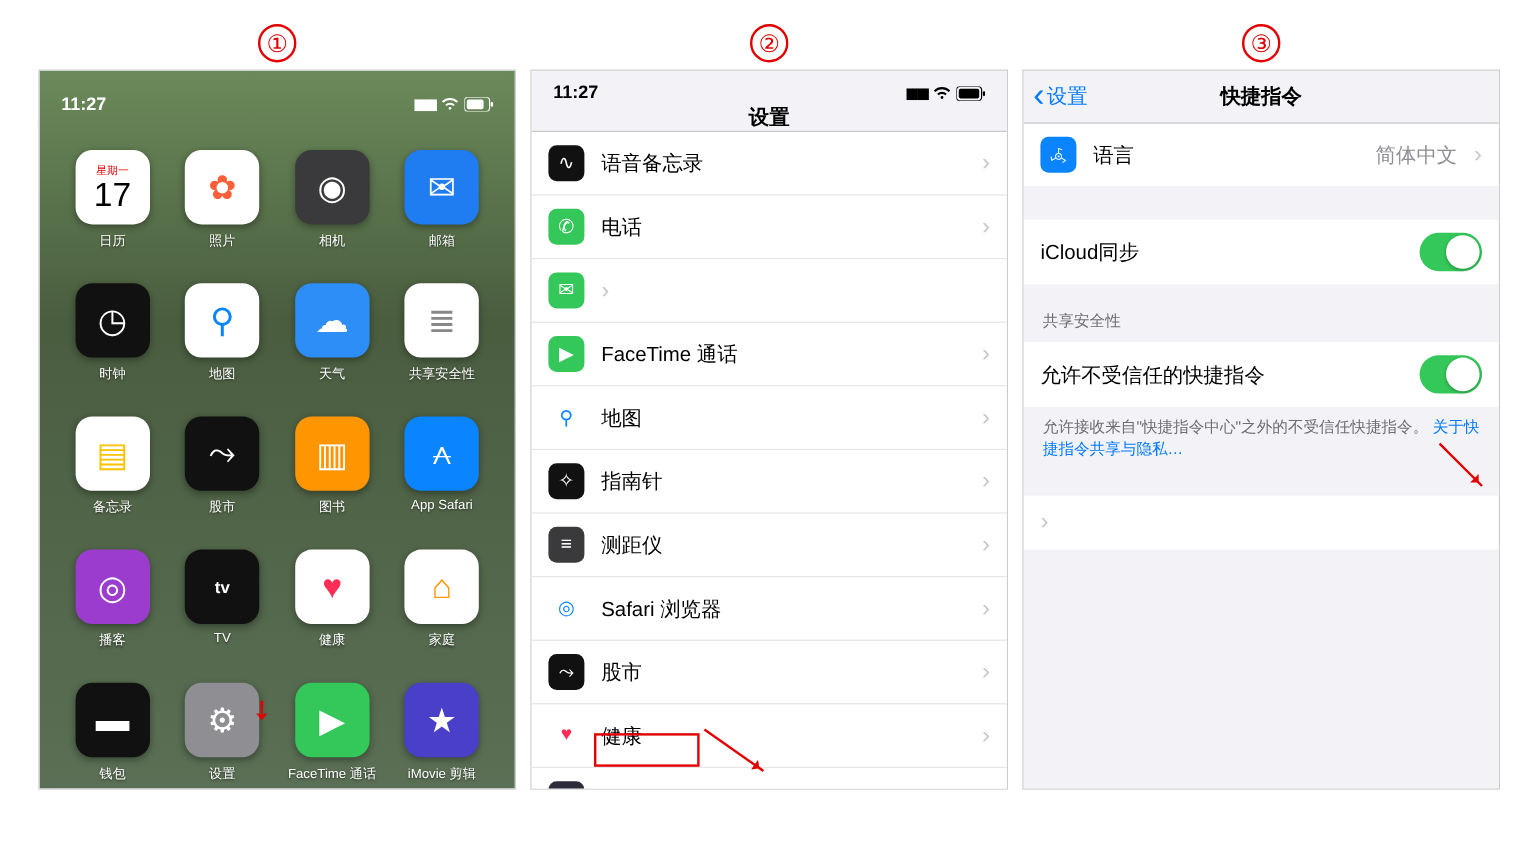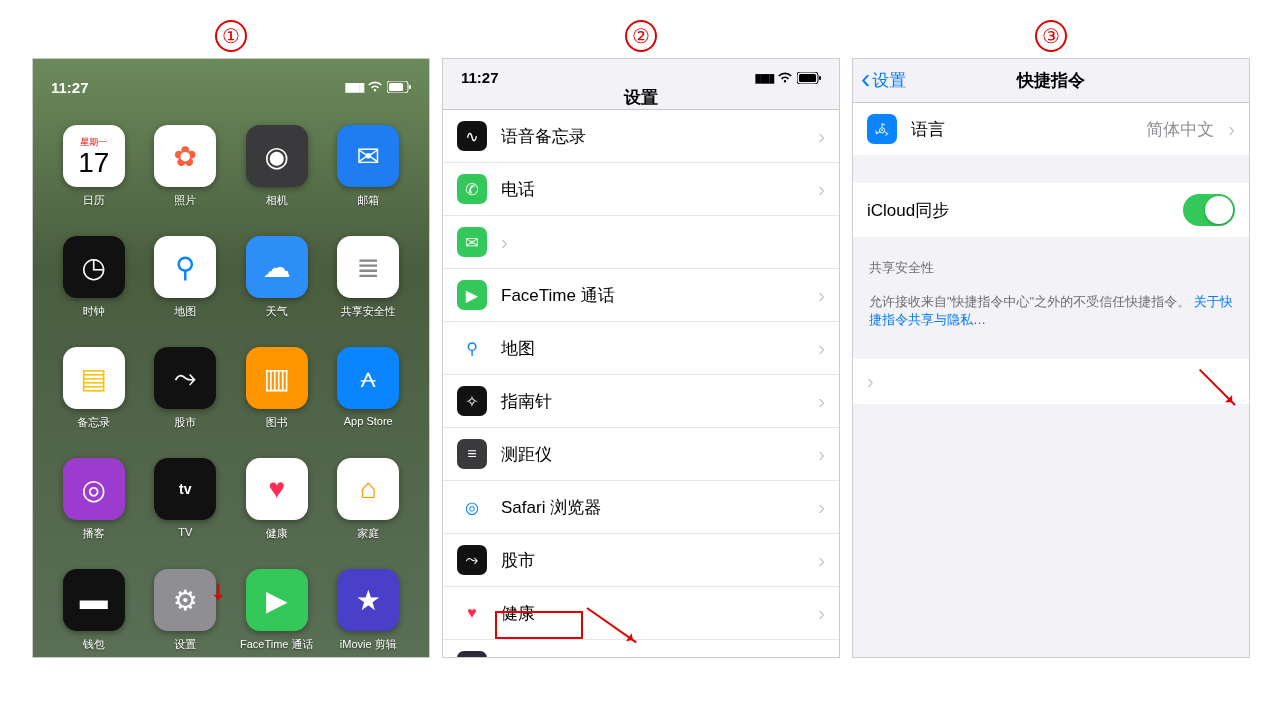--- a/index.html
+++ b/index.html
@@ -115,21 +115,21 @@
             <div class="app">
               <div class="app-icon" style="background: rgb(17, 17, 17);">⤳</div>
               <div class="app-label">股市</div>
             </div>
             <div class="app">
               <div class="app-icon" style="background: rgb(255, 149, 0);">▥</div>
               <div class="app-label">图书</div>
             </div>
             <div class="app">
               <div class="app-icon" style="background: rgb(10, 132, 255);">⩜</div>
-              <div class="app-label">App Store</div>
+              <div class="app-label">App Safari</div>
             </div>
             <div class="app">
               <div class="app-icon" style="background: rgb(155, 60, 207);">◎</div>
               <div class="app-label">播客</div>
             </div>
             <div class="app">
               <div class="app-icon" style="background: rgb(17, 17, 17);">
                 <span style="font-size:14px;font-weight:600">tv</span>
               </div>
               <div class="app-label">TV</div>
@@ -269,20 +269,26 @@
 
         <div style="height:28px"></div>
         <div class="list">
           <div class="row">
             <div class="row-label">iCloud同步</div>
             <div class="toggle"></div>
           </div>
         </div>
 
         <div class="group-header">共享安全性</div>
+        <div class="list">
+          <div class="row">
+            <div class="row-label">允许不受信任的快捷指令</div>
+            <div class="toggle"></div>
+          </div>
+        </div>
         <div class="group-footer">
           <span>允许接收来自"快捷指令中心"之外的不受信任快捷指令。</span>
           <a href="#">关于快捷指令共享与隐私…</a>
         </div>
 
         <div style="height:16px"></div>
         <div class="list">
           <div class="row">
             <div class="chevron">›</div>
           </div>

